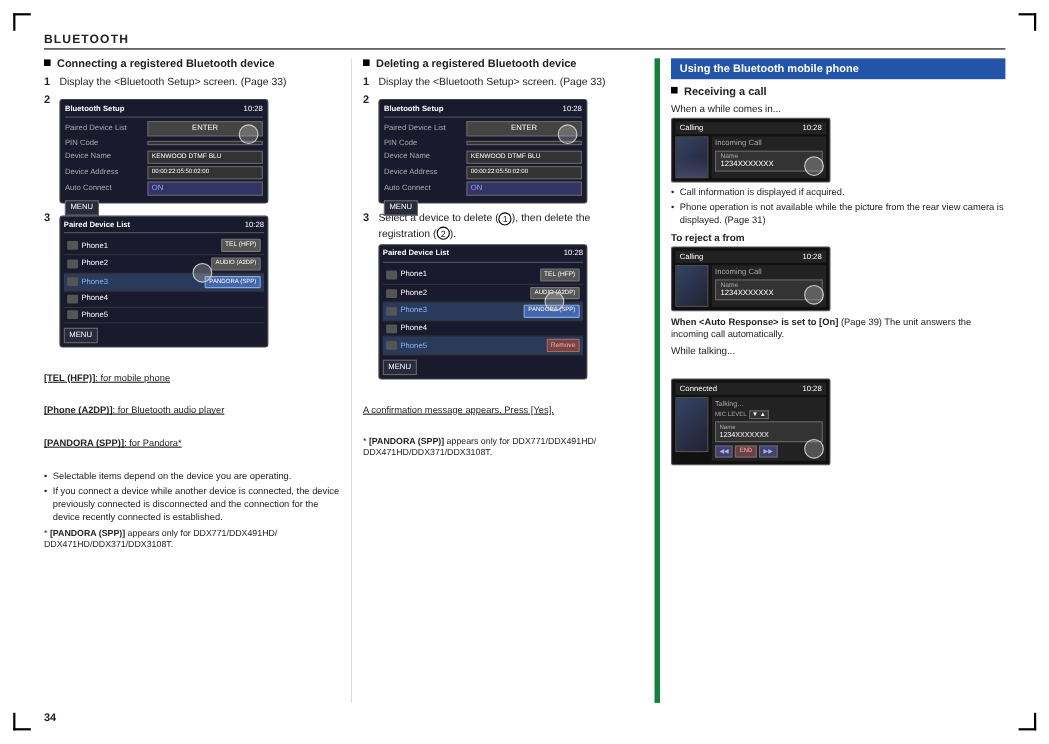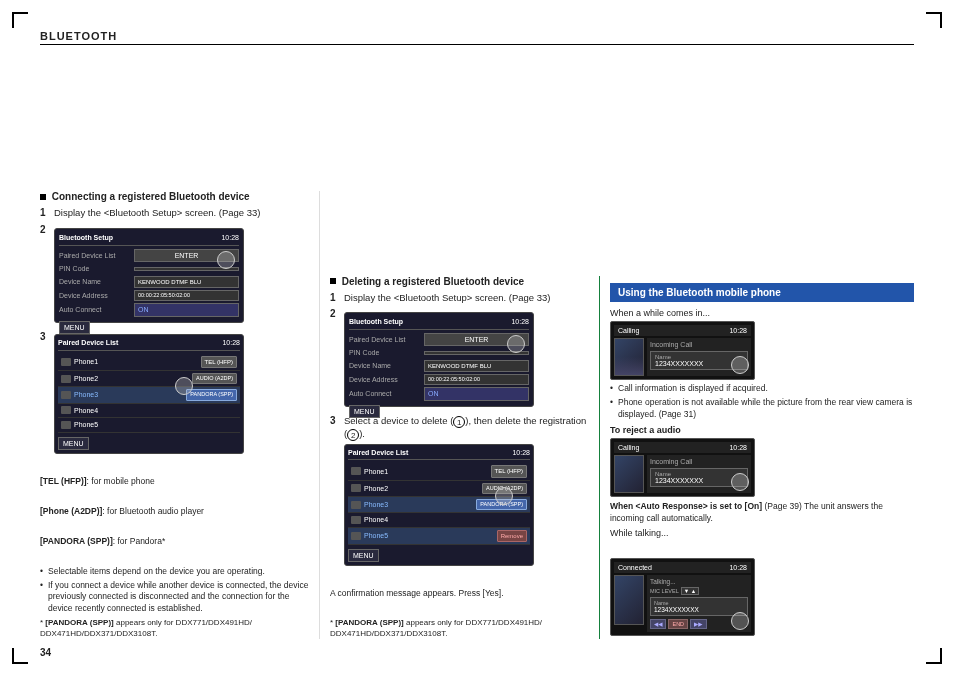--- a/index.html
+++ b/index.html
@@ -56,38 +56,37 @@
       border-bottom: 1.5px solid #000;
       padding-bottom: 2px;
       margin-bottom: 8px;
       letter-spacing: 1px;
     }
 
     .columns-container {
       display: flex;
       gap: 0;
       height: calc(100% - 30px);
-      align-items: flex-end;
     }
 
     
     .col-left {
       width: 280px;
       flex-shrink: 0;
       padding-right: 10px;
       border-right: 1px solid #ddd;
     }
 
     
     .col-mid {
       width: 280px;
       flex-shrink: 0;
       padding-left: 10px;
       padding-right: 10px;
-      border-right: 1px solid #15803d;
+      border-right: 5px solid #15803d;
     }
 
     
     .col-right {
       flex: 1;
       padding-left: 10px;
     }
 
     .section-title {
       font-size: 10px;
@@ -235,20 +234,21 @@
       border: 1.5px solid #ccc;
       border-radius: 50%;
       background: rgba(200,200,200,0.3);
       position: absolute;
     }
 
     .note-text {
       font-size: 8.5px;
       line-height: 1.4;
       margin: 18px 0;
+      text-decoration: underline;
     }
     .note-bold { font-weight: bold; }
     .bullet-item {
       font-size: 8.5px;
       line-height: 1.4;
       padding-left: 8px;
       position: relative;
       margin-bottom: 2px;
     }
     .bullet-item::before {
@@ -556,20 +556,24 @@
         </div>
       </div>
 
       <div class="note-text">A confirmation message appears. Press [Yes].</div>
       <div class="footnote" style="margin-top:4px;">* <span class="note-bold">[PANDORA (SPP)]</span> appears only for DDX771/DDX491HD/ DDX471HD/DDX371/DDX3108T.</div>
     </div>
 
     <div class="col-right">
       <div class="blue-header">Using the Bluetooth mobile phone</div>
 
+      <div class="section-title">
+        <span class="square-bullet"></span>
+        <span>Receiving a call</span>
+      </div>
       <div style="font-size:9px;margin-bottom:3px;">When a while comes in...</div>
 
       <div class="calling-screen" style="width:145px;">
         <div class="calling-header-bar">
           <span class="calling-header-text">Calling</span>
           <span class="calling-time">10:28</span>
         </div>
         <div class="calling-inner">
           <div class="calling-photo" style="width:30px;height:38px;">
             <div style="position:absolute;bottom:0;left:0;right:0;height:18px;background:linear-gradient(0deg,#446 0%,transparent 100%);"></div>
@@ -581,21 +585,21 @@
               <div class="calling-name-value">1234XXXXXXX</div>
             </div>
           </div>
         </div>
         <div class="touch-cursor" style="right:5px;bottom:5px;position:absolute;"></div>
       </div>
 
       <div class="bullet-item">Call information is displayed if acquired.</div>
       <div class="bullet-item">Phone operation is not available while the picture from the rear view camera is displayed. (Page 31)</div>
 
-      <div style="font-size:9px;font-weight:bold;margin-top:4px;margin-bottom:2px;">To reject a audio</div>
+      <div style="font-size:9px;font-weight:bold;margin-top:4px;margin-bottom:2px;">To reject a from</div>
 
       <div class="calling-screen" style="width:145px;">
         <div class="calling-header-bar">
           <span class="calling-header-text">Calling</span>
           <span class="calling-time">10:28</span>
         </div>
         <div class="calling-inner">
           <div class="calling-photo" style="width:30px;height:38px;"></div>
           <div class="calling-info">
             <div class="calling-title">Incoming Call</div>

